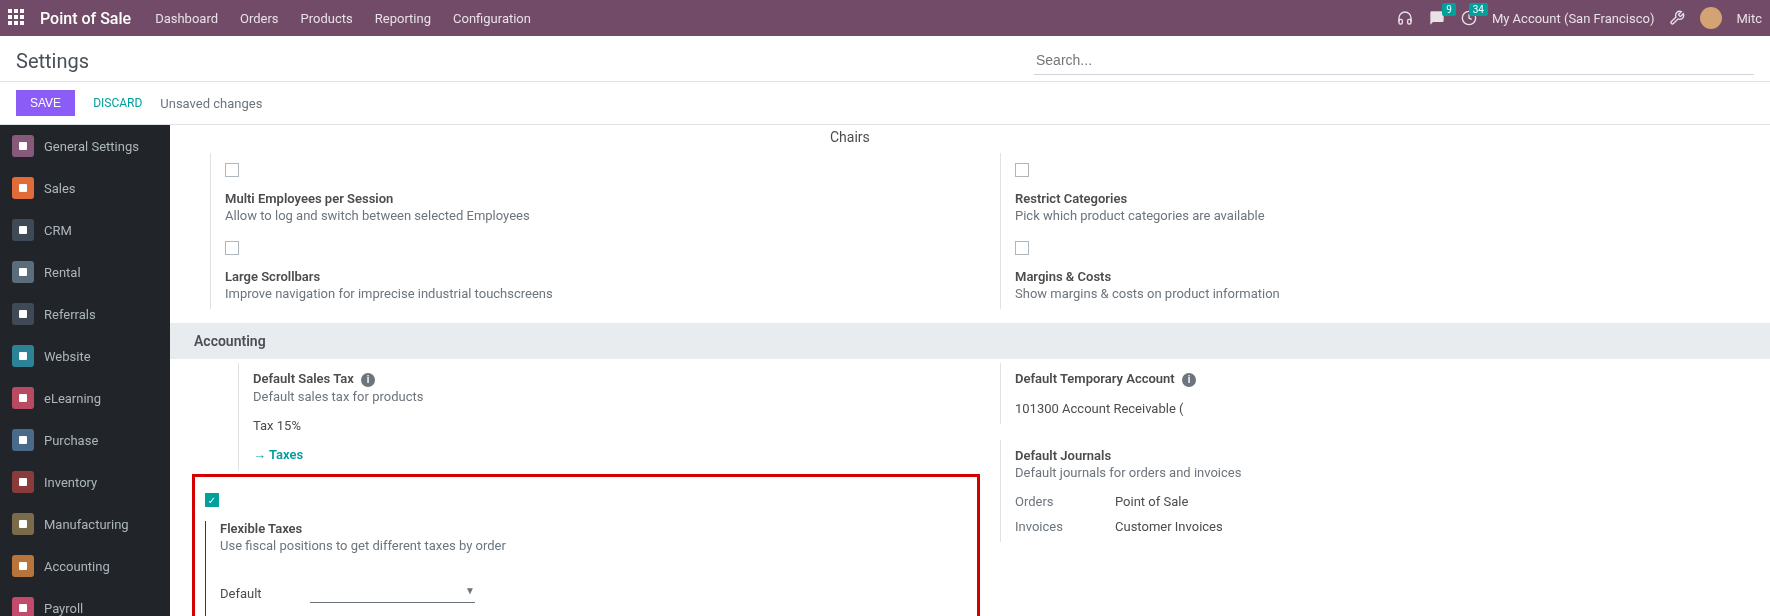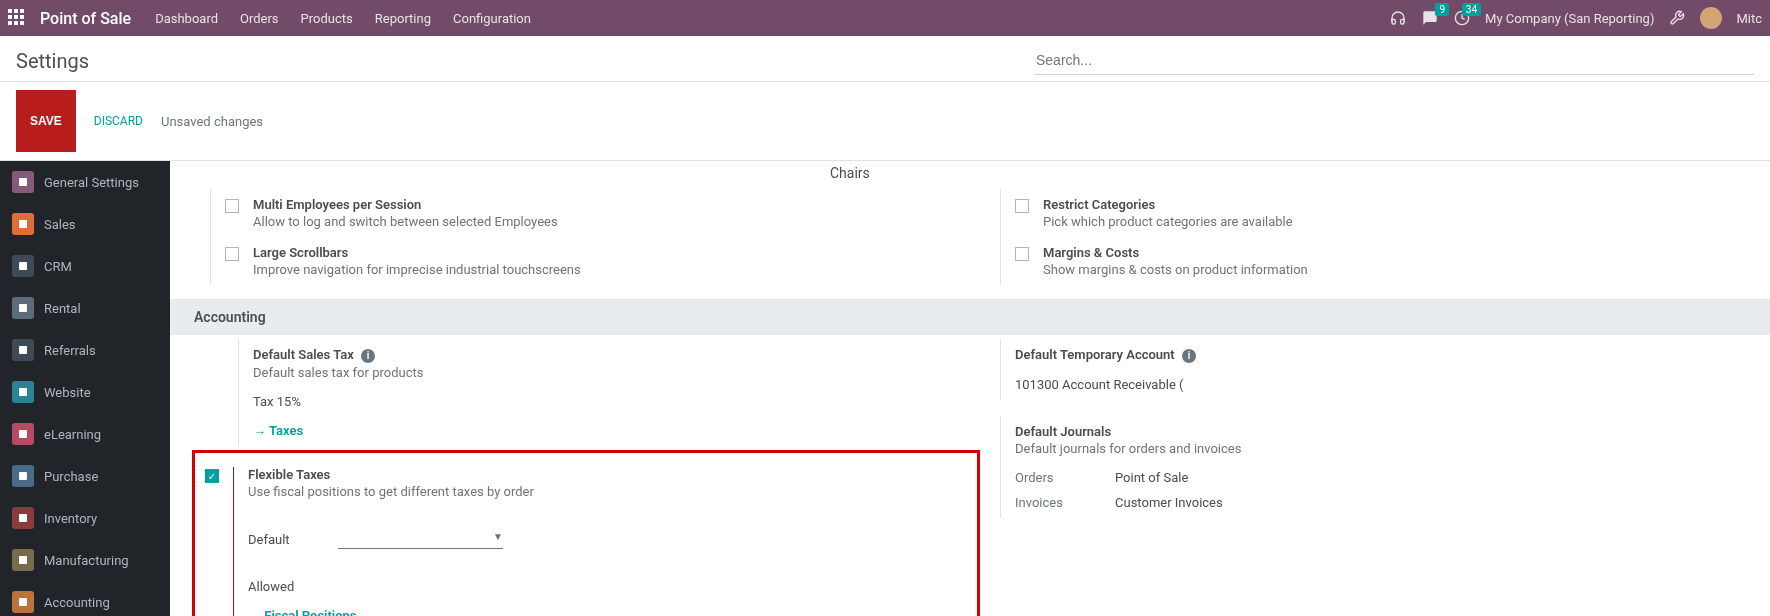--- a/index.html
+++ b/index.html
@@ -14,32 +14,32 @@
 .tr-icon { width: 18px; height: 18px; color: #e8e1e6; display: flex; align-items: center; justify-content: center; cursor: pointer; position: relative; }
 .badge { position: absolute; top: -6px; right: -10px; background: #00A09D; color: #fff; font-size: 10px; padding: 1px 4px; border-radius: 2px; }
 .company { color: #e8e1e6; font-size: 13px; cursor: pointer; }
 .avatar { width: 22px; height: 22px; border-radius: 50%; background: #d4a373; display: inline-block; }
 .username { color: #e8e1e6; font-size: 13px; }
 .header-row { display: flex; align-items: center; padding: 10px 16px 6px 16px; border-bottom: 1px solid #dee2e6; }
 .pagetitle { font-size: 20px; color: #495057; font-weight: 400; }
 .search-wrap { margin-left: auto; width: 720px; }
 .search-input { width: 100%; border: none; border-bottom: 1px solid #ced4da; padding: 6px 2px; font-size: 14px; outline: none; color: #6c757d; }
 .actions-row { display: flex; align-items: center; gap: 18px; padding: 8px 16px; border-bottom: 1px solid #dee2e6; }
-.btn-primary { background: #b91c1c; color: #fff; border: none; padding: 24px 14px; font-size: 12px; font-weight: 700; cursor: pointer; }
+.btn-primary { background: #8b5cf6; color: #fff; border: none; padding: 6px 14px; font-size: 12px; font-weight: 400; cursor: pointer; }
 .btn-link { color: #00A09D; font-size: 12px; font-weight: 400; cursor: pointer; }
 .status-txt { color: #6c757d; font-size: 13px; }
 .main { display: flex; }
 .sidebar { width: 170px; background: #212529; color: #adb5bd; flex-shrink: 0; height: 505px; }
 .sb-item { display: flex; align-items: center; gap: 10px; padding: 10px 12px; cursor: pointer; font-size: 13px; }
 .sb-icon { width: 22px; height: 22px; border-radius: 3px; display: flex; align-items: center; justify-content: center; font-size: 12px; color: #fff; flex-shrink: 0; }
 .content { flex: 1; overflow: hidden; }
 .row-top-ref { padding-left: 660px; color: #4c4c4c; font-size: 14px; padding-top: 4px; padding-bottom: 4px; }
 .settings-grid { display: flex; padding: 4px 0 14px 0; }
 .col { flex: 1; padding-left: 40px; }
-.setting { display: flex; gap: 14px; padding: 8px 0; border-left: 1px solid #dee2e6; padding-left: 14px; margin-left: 0; }
+.setting { display: flex; gap: 14px; padding: 8px 0; border-left: 1px solid #dee2e6; padding-left: 14px; margin-left: 0; flex-direction: column; }
 .col .setting:first-child { margin-top: 0; }
 .chk { width: 14px; height: 14px; border: 1px solid #adb5bd; flex-shrink: 0; margin-top: 2px; cursor: pointer; }
 .chk.checked { background: #00A09D; border-color: #00A09D; display: flex; align-items: center; justify-content: center; color: #fff; font-size: 10px; }
 .setting-body .title { font-weight: 600; color: #4c4c4c; font-size: 13px; }
 .setting-body .desc { color: #6c757d; font-size: 13px; margin-top: 2px; }
 .section-header { background: #e9ecef; padding: 10px 24px; font-weight: 600; color: #495057; font-size: 14px; }
 .info-icon { display: inline-block; width: 14px; height: 14px; background: #6c757d; color: #fff; border-radius: 50%; font-size: 10px; text-align: center; line-height: 14px; margin-left: 4px; }
 .val { color: #4c4c4c; font-size: 13px; margin-top: 14px; }
 .link-arrow { color: #00A09D; font-size: 13px; font-weight: 600; cursor: pointer; margin-top: 14px; display: inline-block; }
 .link-arrow::before { content: "→ "; }
@@ -93,21 +93,21 @@
         </svg>
       <span class="badge">9</span>
     </div>
     <div class="tr-icon">
       <svg width="16" height="16" viewBox="0 0 24 24" fill="none" stroke="currentColor" stroke-width="2">
           <circle cx="12" cy="12" r="10"></circle>
           <polyline points="12 6 12 12 16 14"></polyline>
         </svg>
       <span class="badge">34</span>
     </div>
-    <span class="company">My Company (San Reporting)</span>
+    <span class="company">My Account (San Francisco)</span>
     <div class="tr-icon">
       <svg width="16" height="16" viewBox="0 0 24 24" fill="none" stroke="currentColor" stroke-width="2">
           <path d="M14.7 6.3a1 1 0 000 1.4l1.6 1.6a1 1 0 001.4 0l3.77-3.77a6 6 0 01-7.94 7.94l-6.91 6.91a2.12 2.12 0 01-3-3l6.91-6.91a6 6 0 017.94-7.94l-3.76 3.76z"></path>
         </svg>
     </div>
     <span class="avatar"></span>
     <span class="username">Mitc</span>
   </div>
 </div>
 

